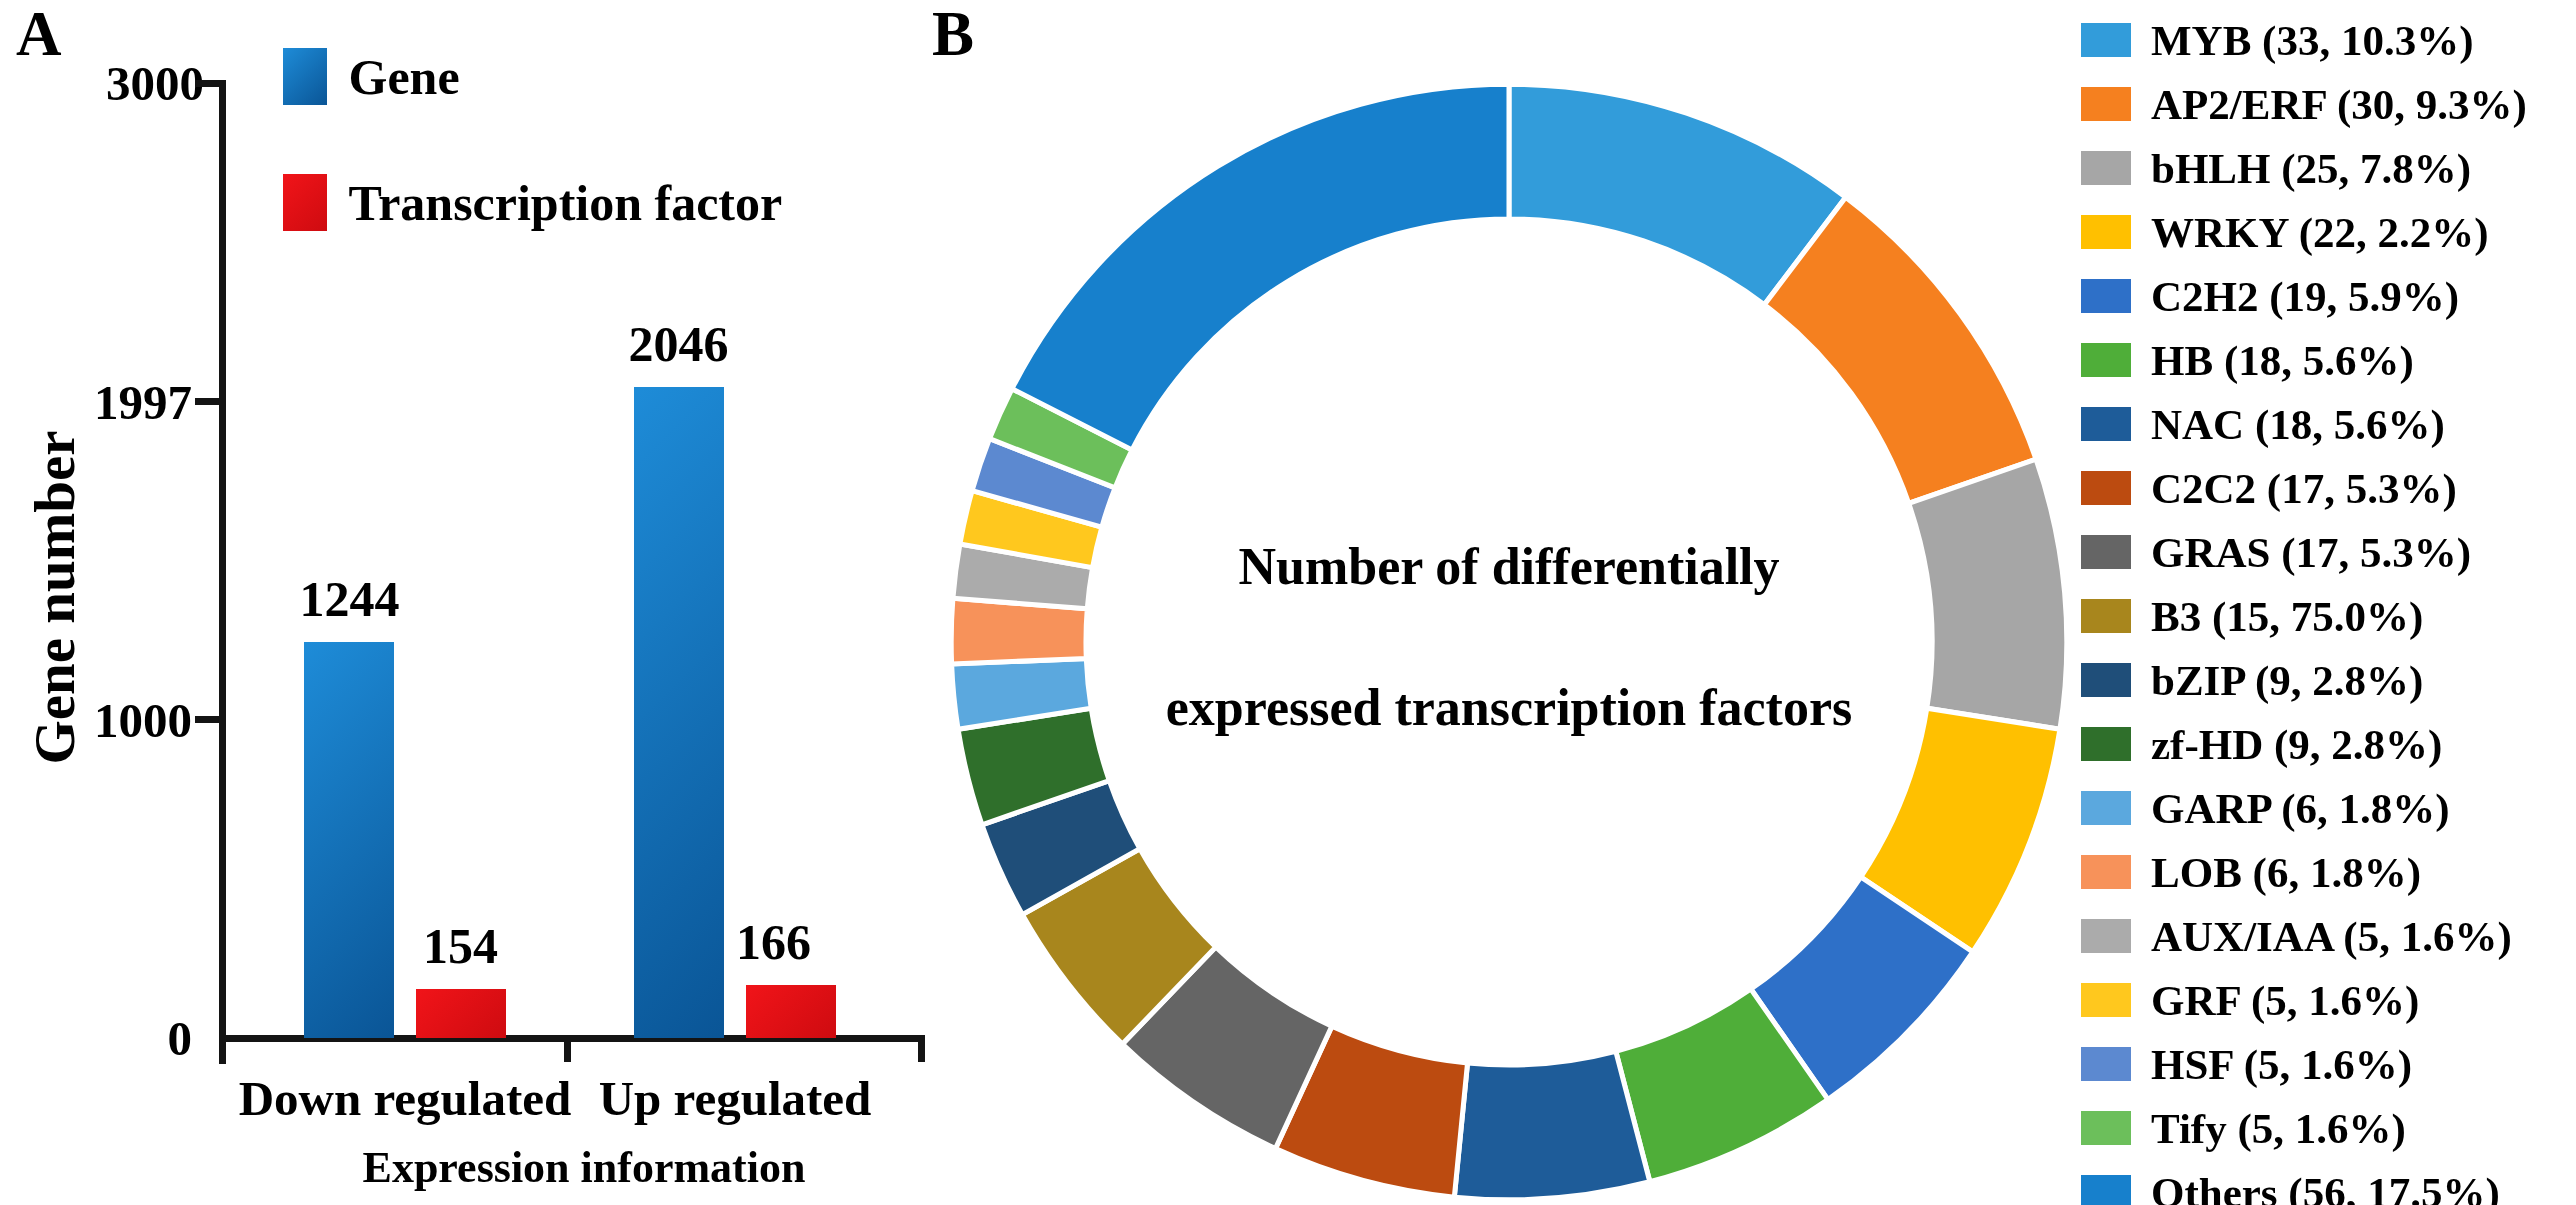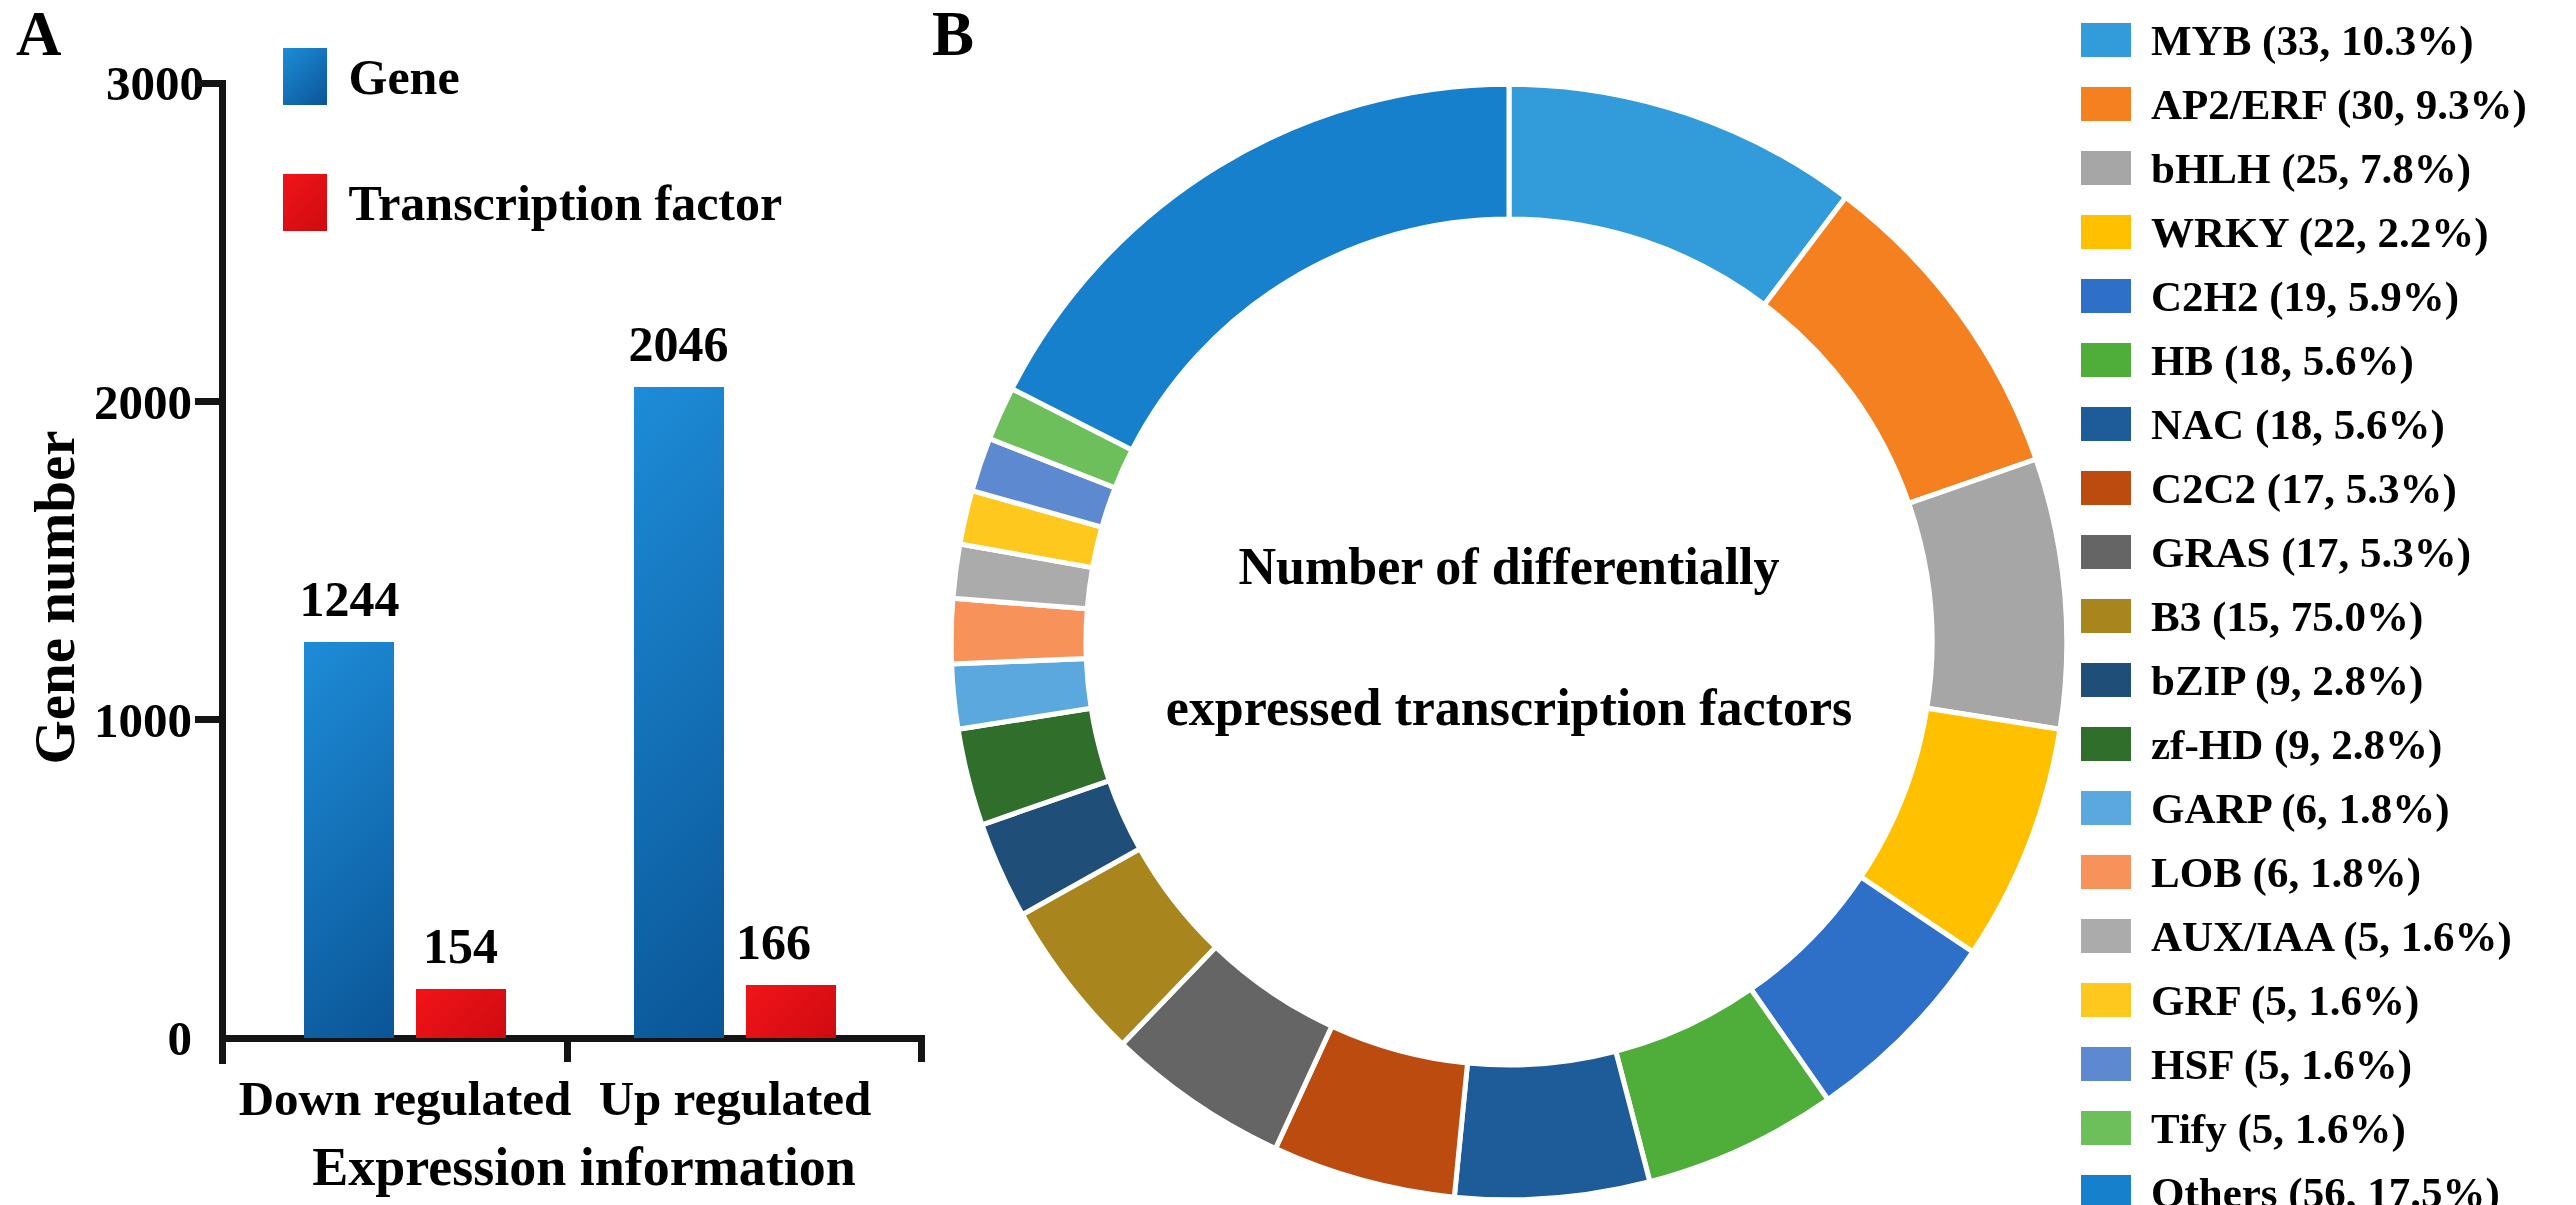--- a/index.html
+++ b/index.html
@@ -10,21 +10,21 @@
   .axis-y{position:absolute;left:219px;top:80px;width:7.2px;height:984px;background:#141414;}
   .axis-x{position:absolute;left:219px;top:1035px;width:705px;height:7.2px;background:#141414;}
   .btick{position:absolute;top:1035px;width:7.2px;height:27px;background:#141414;}
   .tickmark-y{position:absolute;width:24.4px;height:7.2px;background:#141414;}
   .ytick-label{position:absolute;width:192px;text-align:right;font-size:49px;line-height:59px;}
   .bar{position:absolute;}
   .value-label{position:absolute;width:215px;text-align:center;font-size:50px;line-height:60px;}
   .cat-label{position:absolute;width:430px;text-align:center;font-size:49px;line-height:57px;white-space:nowrap;}
   .ylabel{position:absolute;left:-448px;top:565px;width:1004px;height:65px;text-align:center;
           font-size:57px;line-height:65px;transform:rotate(-90deg);}
-  .xlabel{position:absolute;left:215px;top:1136px;width:738px;text-align:center;font-size:54px;line-height:63px;}
+  .xlabel{position:absolute;left:215px;top:1136px;width:738px;text-align:center;font-size:44px;line-height:63px;}
   .aleg-row{position:absolute;display:flex;align-items:center;height:69px;}
   .aleg-swatch{width:44px;height:57px;flex:0 0 44px;}
   .aleg-text{font-size:50px;margin-left:21.5px;white-space:nowrap;}
 
   .donut{position:absolute;left:944px;top:77px;width:1130px;height:1130px;}
   .center-line{position:absolute;left:944px;width:1130px;text-align:center;font-size:52px;line-height:62px;}
   .l1{top:536px;}
   .l2{top:677px;text-align:center;}
   .b-legend{position:absolute;left:2081px;top:8px;}
   .b-legend-row{display:flex;align-items:center;height:64px;}
@@ -45,21 +45,21 @@
   <div class="ylabel">Gene number</div>
   <div class="xlabel">Expression information</div>
 
   <div class="panel-label" style="left:932px;top:1.4px;">B</div>
   <div class="center-line l1">Number of differentially</div>
   <div class="center-line l2">expressed transcription factors</div>
 
 <div class="ytick-label" style="left: 0px; top: 1009px;">0</div>
     <div class="ytick-label" style="left: 0px; top: 691px;">1000</div>
     <div class="tickmark-y" style="left: 195px; top: 716px;"></div>
-    <div class="ytick-label" style="left: 0px; top: 373px;">2000</div>
+    <div class="ytick-label" style="left: 0px; top: 373px;">1997</div>
     <div class="tickmark-y" style="left: 195px; top: 398px;"></div>
     <div class="ytick-label" style="left: 0px; top: 54px; margin-left: 12px;">3000</div>
     <div class="tickmark-y" style="left: 195px; top: 80px;"></div>
     <div class="bar" style="left: 304px; top: 642px; width: 90px; height: 396px; background: linear-gradient(135deg, rgb(30, 140, 216) 0%, rgb(10, 85, 150) 100%);"></div>
     <div class="value-label" style="left: 242px; top: 569px;">1244</div>
     <div class="bar" style="left: 634px; top: 387px; width: 90px; height: 651px; background: linear-gradient(135deg, rgb(30, 140, 216) 0%, rgb(10, 85, 150) 100%);"></div>
     <div class="value-label" style="left: 571px; top: 314px;">2046</div>
     <div class="bar" style="left: 416px; top: 989px; width: 90px; height: 49px; background: linear-gradient(135deg, rgb(241, 20, 25) 0%, rgb(206, 11, 16) 100%);"></div>
     <div class="value-label" style="left: 353px; top: 916px;">154</div>
     <div class="bar" style="left: 746px; top: 985px; width: 90px; height: 53px; background: linear-gradient(135deg, rgb(241, 20, 25) 0%, rgb(206, 11, 16) 100%);"></div>

